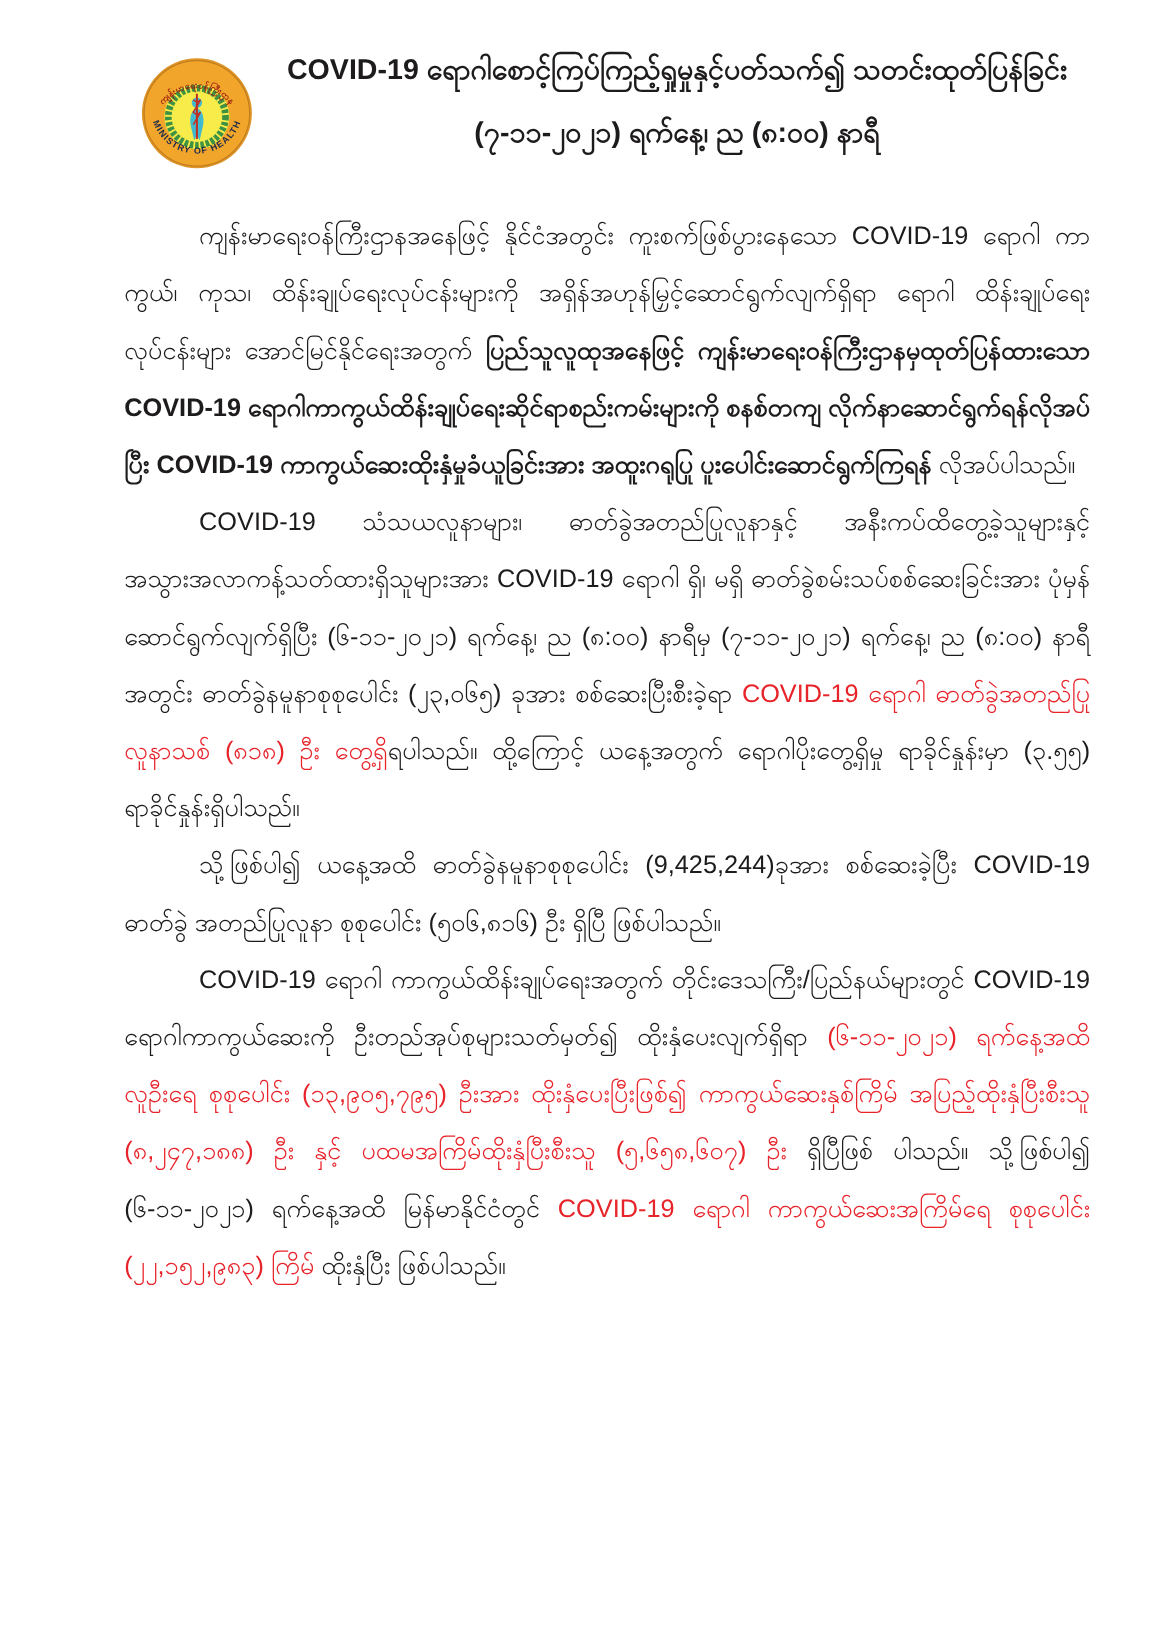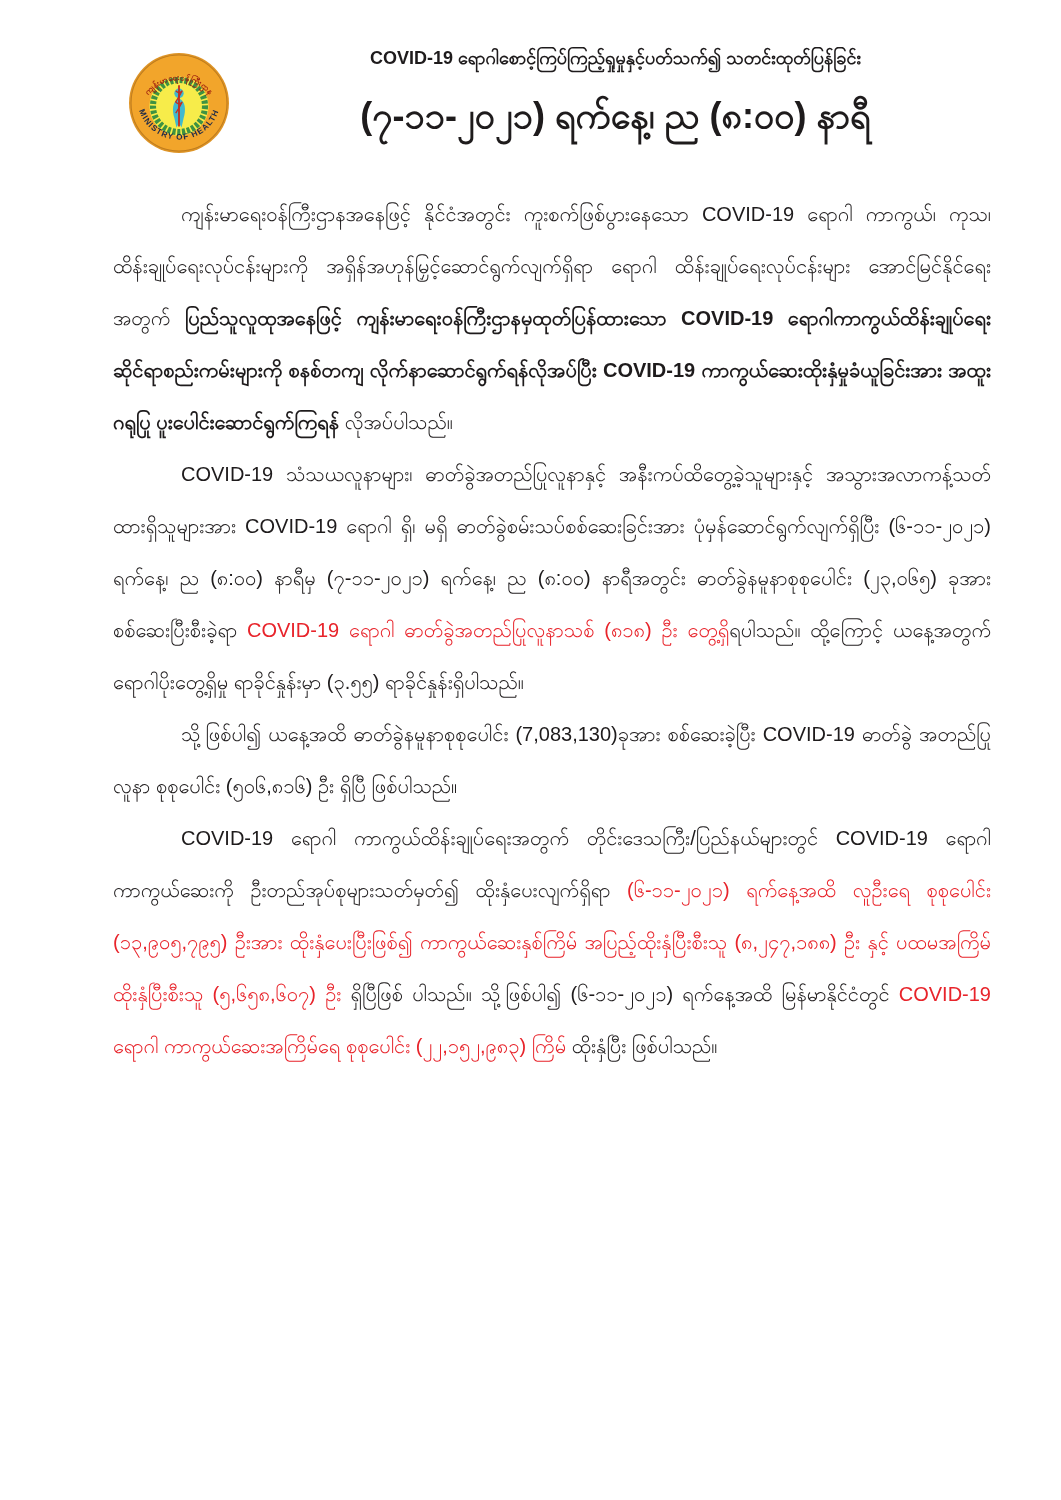--- a/index.html
+++ b/index.html
@@ -25,37 +25,37 @@
     width: 102px;
     height: 102px;
     margin-top: 8px;
   }
   .titles {
     flex: 1 1 auto;
     text-align: center;
     padding-top: 2px;
   }
   .title-line1 {
-    font-size: 18px;
+    font-size: 26px;
     font-weight: bold;
     line-height: 1.35;
     letter-spacing: 0px;
   }
   .title-line2 {
-    font-size: 36px;
+    font-size: 26px;
     font-weight: bold;
     margin-top: 22px;
   }
   
   .body {
     margin: 34px 70px 0 113px;
     text-align: justify;
   }
   .para {
-    font-size: 20px;
+    font-size: 23px;
     line-height: 52px;
     text-indent: 68px;
     margin: 0;
   }
   .seg-normal { color: #1e1b1c; font-weight: normal; }
   .seg-bold   { color: #1e1b1c; font-weight: bold; }
   .seg-red    { color: #e8242b; font-weight: normal; }
 </style>
 </head>
 <body>
@@ -96,20 +96,20 @@
   </header>
 
   <main class="body">
     <p class="para">
       <span class="seg-normal">ကျန်းမာရေးဝန်ကြီးဌာနအနေဖြင့် နိုင်ငံအတွင်း ကူးစက်ဖြစ်ပွားနေသော COVID-19 ရောဂါ ကာကွယ်၊ ကုသ၊ ထိန်းချုပ်ရေးလုပ်ငန်းများကို အရှိန်အဟုန်မြှင့်ဆောင်ရွက်လျက်ရှိရာ ရောဂါ ထိန်းချုပ်ရေးလုပ်ငန်းများ အောင်မြင်နိုင်ရေးအတွက် </span><span class="seg-bold">ပြည်သူလူထုအနေဖြင့် ကျန်းမာရေးဝန်ကြီးဌာနမှထုတ်ပြန်ထားသော COVID-19 ရောဂါကာကွယ်ထိန်းချုပ်ရေးဆိုင်ရာစည်းကမ်းများကို စနစ်တကျ လိုက်နာဆောင်ရွက်ရန်လိုအပ်ပြီး COVID-19 ကာကွယ်ဆေးထိုးနှံမှုခံယူခြင်းအား အထူးဂရုပြု ပူးပေါင်းဆောင်ရွက်ကြရန် </span><span class="seg-normal">လိုအပ်ပါသည်။</span>
     </p>
     <p class="para">
       <span class="seg-normal">COVID-19 သံသယလူနာများ၊ ဓာတ်ခွဲအတည်ပြုလူနာနှင့် အနီးကပ်ထိတွေ့ခဲ့သူများနှင့် အသွားအလာကန့်သတ်ထားရှိသူများအား COVID-19 ရောဂါ ရှိ၊ မရှိ ဓာတ်ခွဲစမ်းသပ်စစ်ဆေးခြင်းအား ပုံမှန်ဆောင်ရွက်လျက်ရှိပြီး (၆-၁၁-၂၀၂၁) ရက်နေ့၊ ည (၈:၀၀) နာရီမှ (၇-၁၁-၂၀၂၁) ရက်နေ့၊ ည (၈:၀၀) နာရီအတွင်း ဓာတ်ခွဲနမူနာစုစုပေါင်း (၂၃,၀၆၅) ခုအား စစ်ဆေးပြီးစီးခဲ့ရာ </span><span class="seg-red">COVID-19 ရောဂါ ဓာတ်ခွဲအတည်ပြုလူနာသစ် (၈၁၈) ဦး တွေ့ရှိ</span><span class="seg-normal">ရပါသည်။ ထို့ကြောင့် ယနေ့အတွက် ရောဂါပိုးတွေ့ရှိမှု ရာခိုင်နှုန်းမှာ (၃.၅၅) ရာခိုင်နှုန်းရှိပါသည်။</span>
     </p>
     <p class="para">
-      <span class="seg-normal">သို့ဖြစ်ပါ၍ ယနေ့အထိ ဓာတ်ခွဲနမူနာစုစုပေါင်း (7,083,130)ခုအား စစ်ဆေးခဲ့ပြီး COVID-19 ဓာတ်ခွဲ အတည်ပြုလူနာ စုစုပေါင်း (၅၀၆,၈၁၆) ဦး ရှိပြီ ဖြစ်ပါသည်။</span>
+      <span class="seg-normal">သို့ဖြစ်ပါ၍ ယနေ့အထိ ဓာတ်ခွဲနမူနာစုစုပေါင်း (9,425,244)ခုအား စစ်ဆေးခဲ့ပြီး COVID-19 ဓာတ်ခွဲ အတည်ပြုလူနာ စုစုပေါင်း (၅၀၆,၈၁၆) ဦး ရှိပြီ ဖြစ်ပါသည်။</span>
     </p>
     <p class="para">
       <span class="seg-normal">COVID-19 ရောဂါ ကာကွယ်ထိန်းချုပ်ရေးအတွက် တိုင်းဒေသကြီး/ပြည်နယ်များတွင် COVID-19 ရောဂါကာကွယ်ဆေးကို ဦးတည်အုပ်စုများသတ်မှတ်၍ ထိုးနှံပေးလျက်ရှိရာ </span><span class="seg-red">(၆-၁၁-၂၀၂၁) ရက်နေ့အထိ လူဦးရေ စုစုပေါင်း (၁၃,၉၀၅,၇၉၅) ဦးအား ထိုးနှံပေးပြီးဖြစ်၍ ကာကွယ်ဆေးနှစ်ကြိမ် အပြည့်ထိုးနှံပြီးစီးသူ (၈,၂၄၇,၁၈၈) ဦး နှင့် ပထမအကြိမ်ထိုးနှံပြီးစီးသူ (၅,၆၅၈,၆၀၇) ဦး </span><span class="seg-normal">ရှိပြီဖြစ် ပါသည်။ သို့ဖြစ်ပါ၍ (၆-၁၁-၂၀၂၁) ရက်နေ့အထိ မြန်မာနိုင်ငံတွင် </span><span class="seg-red">COVID-19 ရောဂါ ကာကွယ်ဆေးအကြိမ်ရေ စုစုပေါင်း (၂၂,၁၅၂,၉၈၃) ကြိမ် </span><span class="seg-normal">ထိုးနှံပြီး ဖြစ်ပါသည်။</span>
     </p>
   </main>
 
 </div>
 
 </body></html>

